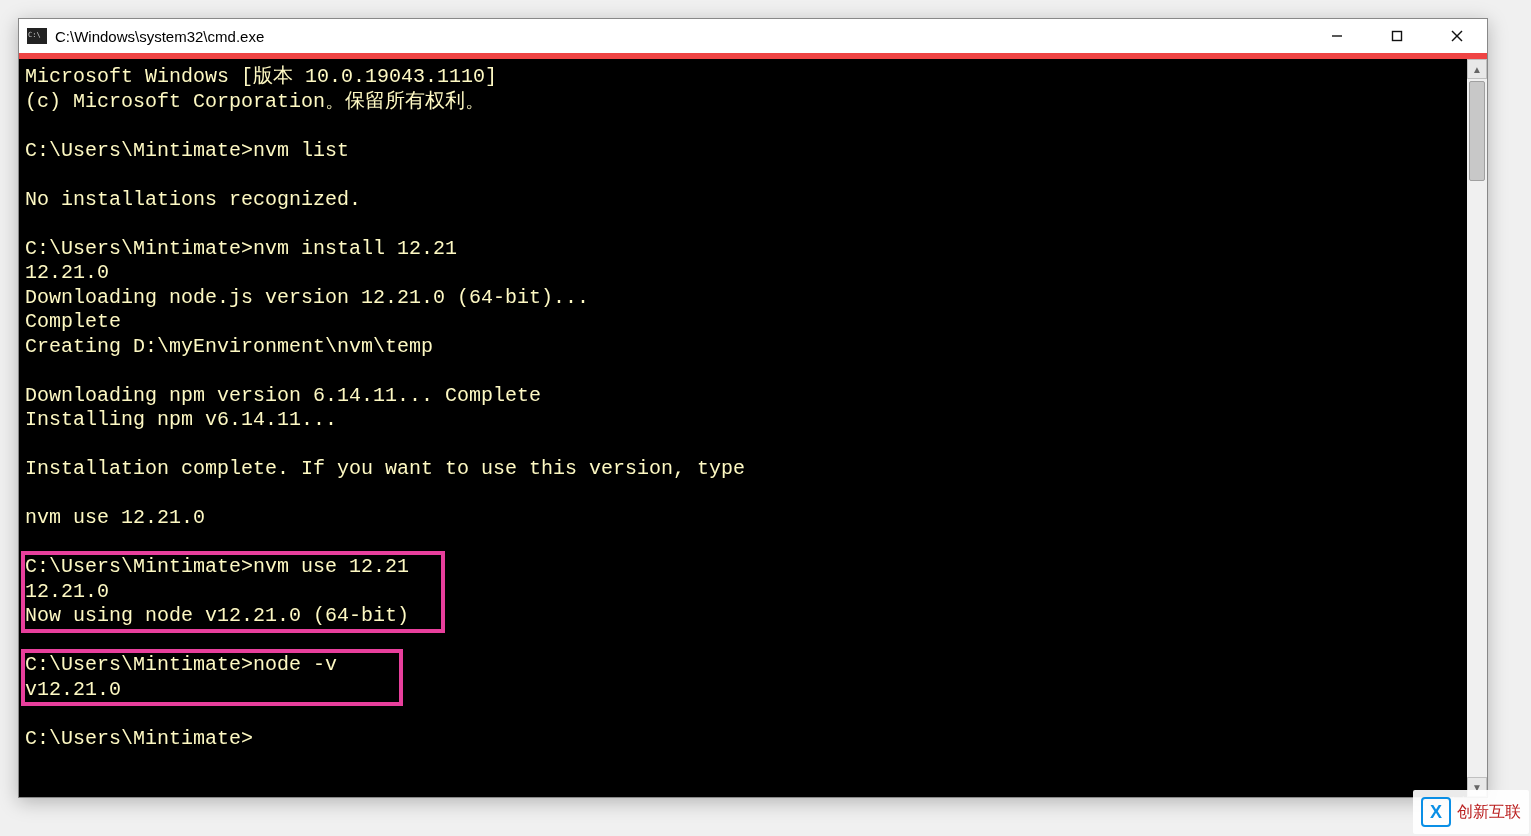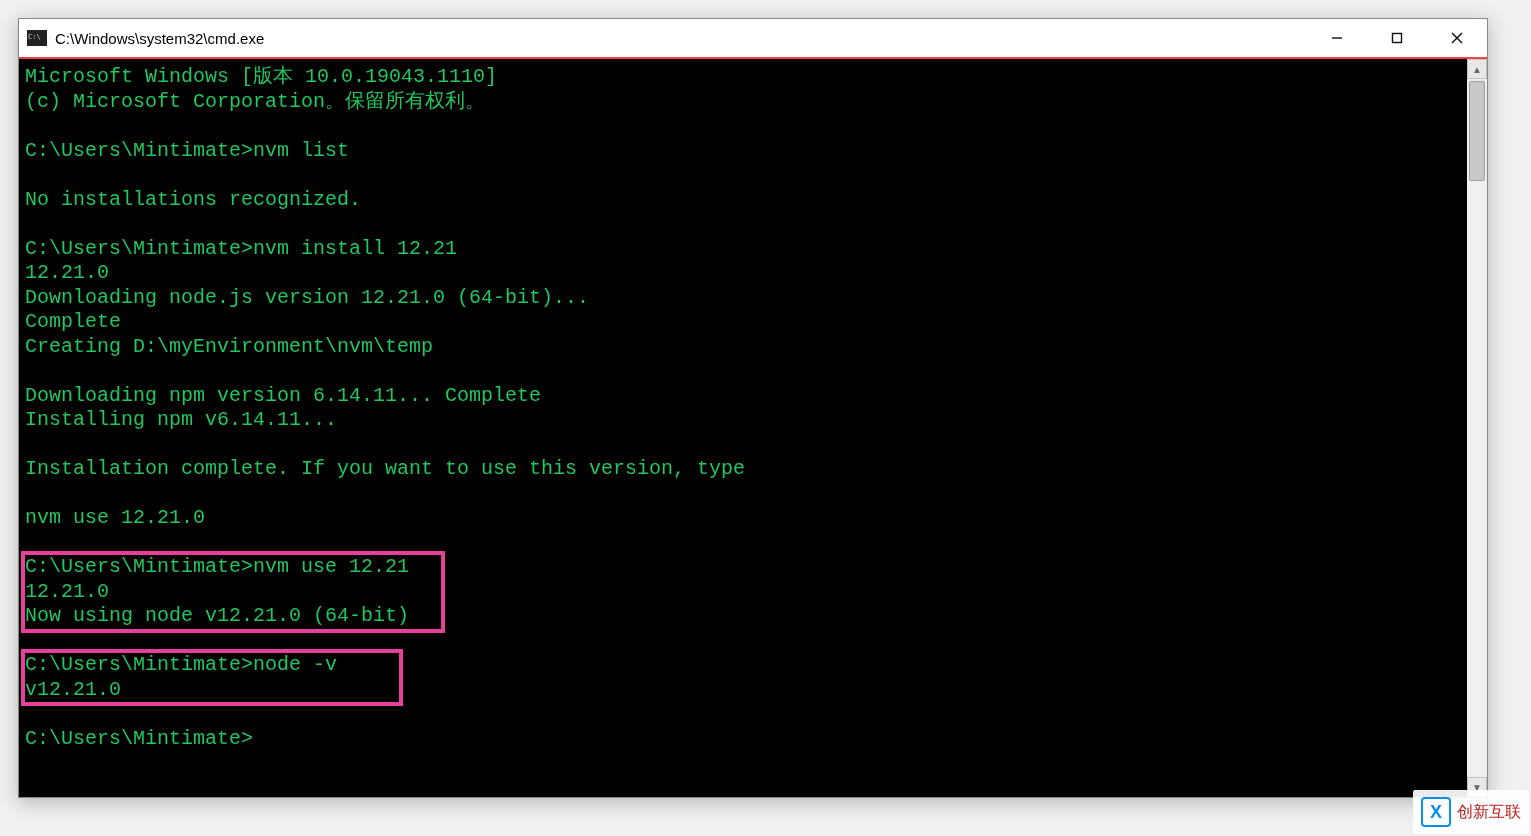--- a/index.html
+++ b/index.html
@@ -1,27 +1,27 @@
 <!DOCTYPE html>
 <html><head>
 <meta charset="utf-8">
 <style>
   * { margin: 0; padding: 0; box-sizing: border-box; }
   html, body { width: 1531px; height: 836px; overflow: hidden; background: #fff; font-family: "Segoe UI", Tahoma, sans-serif; }
   .outer { position: absolute; left: 0; top: 0; width: 1531px; height: 836px; background: #f0f0f0; }
   .window { position: absolute; left: 18px; top: 18px; width: 1470px; height: 780px; background: #fff; border: 1px solid #888; box-shadow: 0 4px 18px rgba(0,0,0,0.25); }
-  .titlebar { height: 40px; background: #fff; display: flex; align-items: center; padding-left: 8px; border-bottom: 2px solid #ef4444; }
+  .titlebar { height: 40px; background: #fff; display: flex; align-items: center; padding-left: 8px; border-bottom: 6px solid #ef4444; }
   .app-icon { width: 20px; height: 16px; background: #222; position: relative; margin-right: 8px; display: inline-block; }
   .app-icon::after { content: "C:\\"; color: #ccc; font-size: 7px; position: absolute; left: 1px; top: 3px; font-family: monospace; }
   .title-text { font-size: 15px; color: #000; flex: 0 0 auto; }
   .spacer { flex: 1 1 auto; }
   .win-btn { width: 60px; height: 40px; display: flex; align-items: center; justify-content: center; color: #111; font-size: 14px; }
   .win-btn svg { display: block; }
   .console-wrap { position: relative; height: calc(100% - 40px); background: #fff; }
-  .console { position: absolute; left: 0; top: 0; right: 20px; bottom: 0; background: #000; color: #22c55e; font-family: "NSimSun","SimSun","Consolas","Courier New",monospace; font-size: 20px; line-height: 24.5px; padding: 6px 6px 6px 6px; white-space: pre; overflow: hidden; }
+  .console { position: absolute; left: 0; top: 0; right: 20px; bottom: 0; background: #000; color: #fef9c3; font-family: "NSimSun","SimSun","Consolas","Courier New",monospace; font-size: 20px; line-height: 24.5px; padding: 6px 6px 6px 6px; white-space: pre; overflow: hidden; }
   .scrollbar { position: absolute; right: 0; top: 0; width: 20px; height: 100%; background: #f0f0f0; }
   .sb-btn { position: absolute; left: 0; width: 20px; height: 20px; background: #e8e8e8; border: 1px solid #c0c0c0; display: flex; align-items: center; justify-content: center; font-size: 10px; color: #666; }
   .sb-up { top: 0; }
   .sb-down { bottom: 0; }
   .sb-thumb { position: absolute; left: 2px; top: 22px; width: 16px; height: 100px; background: #c8c8c8; border: 1px solid #a0a0a0; border-radius: 2px; }
   .hl-box { position: absolute; border: 4px solid #e83f9c; pointer-events: none; }
   .watermark { position: absolute; right: 2px; bottom: 2px; height: 44px; display: flex; align-items: center; gap: 6px; background: rgba(255,255,255,0.92); padding: 4px 8px; border-radius: 2px; }
   .wm-ico { width: 30px; height: 30px; border: 2px solid #0a8fe6; border-radius: 4px; display: flex; align-items: center; justify-content: center; color: #0a8fe6; font-weight: 700; font-size: 18px; font-family: Arial, sans-serif; }
   .wm-txt { font-size: 16px; color: #b91c1c; font-family: "Microsoft YaHei","SimHei",sans-serif; }
   .faint { position: absolute; right: 60px; bottom: 24px; color: #ccc; font-size: 13px; letter-spacing: 1px; opacity: .6; pointer-events:none; }

